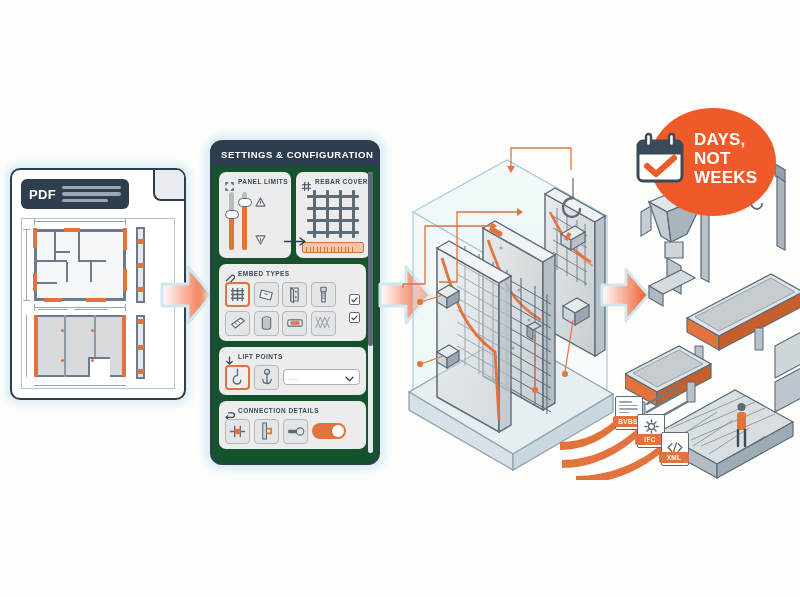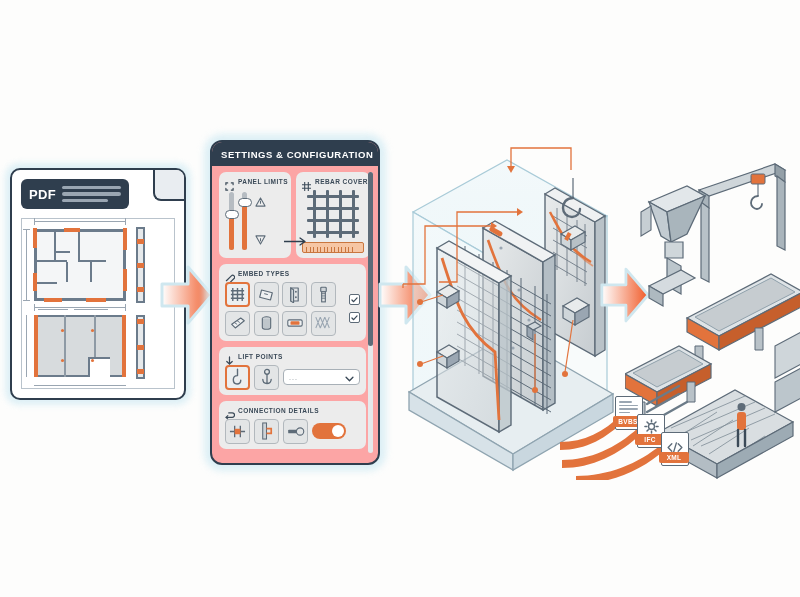--- a/index.html
+++ b/index.html
@@ -76,21 +76,21 @@
   
   .arrow{position:absolute;}
   .arrow svg{display:block;overflow:visible;}
 
   
   #settings-panel{left:210px;top:140px;width:170px;height:325px;}
   .panel-glow{
     position:absolute;inset:-6px;border-radius:18px;background:#d9eef5;filter:blur(3.5px);opacity:.9;
   }
   .panel-body{
-    position:absolute;inset:0;background:#fca5a5;border:2px solid #2f3e4e;border-radius:12px;
+    position:absolute;inset:0;background:#14532d;border:2px solid #2f3e4e;border-radius:12px;
     box-sizing:border-box;overflow:hidden;
   }
   .panel-header{
     height:24px;background:#2f3e4e;display:flex;align-items:center;padding-left:9px;
   }
   .panel-header span{color:#fff;font-size:9.5px;font-weight:bold;letter-spacing:.55px;}
   .panel-scroll{position:absolute;left:0;right:0;top:24px;bottom:0;padding:6px 12px 6px 7px;box-sizing:border-box;}
   .sbar-track{position:absolute;right:5px;top:30px;bottom:10px;width:5px;background:#e6e9eb;border-radius:3px;}
   .sbar-thumb{position:absolute;left:0;top:0;width:5px;height:62%;background:#5d6b78;border-radius:3px;}
 
@@ -739,14 +739,32 @@
     <div style="position:absolute;left:5px;top:7px;">
       <svg width="18" height="11" viewBox="0 0 19 12">
           <path d="M6 2L2 6l4 4M13 2l4 4-4 4M11 1L8 11" fill="none" stroke="#5d6b78" stroke-width="1.5" stroke-linecap="round" stroke-linejoin="round"></path>
         </svg>
     </div>
     <div class="fb-tag">
         <span>XML</span>
       </div>
   </div>
 
+  <div class="abs" id="days-badge">
+    <div class="badge-circle"></div>
+    <div class="badge-cal">
+      <svg width="56" height="56" viewBox="0 0 56 56">
+        <rect x="6" y="9" width="44" height="40" rx="5" fill="#fff" stroke="#3b4a58" stroke-width="3"></rect>
+        <path d="M6 21 H50" stroke="#3b4a58" stroke-width="3"></path>
+        <path d="M6 14a5 5 0 015-5h34a5 5 0 015 5v7H6Z" fill="#3b4a58"></path>
+        <rect x="14" y="2" width="5" height="12" rx="2.5" fill="#fff" stroke="#3b4a58" stroke-width="2.4"></rect>
+        <rect x="37" y="2" width="5" height="12" rx="2.5" fill="#fff" stroke="#3b4a58" stroke-width="2.4"></rect>
+        <path d="M15 34 L24 42 L42 26" fill="none" stroke="#f05a28" stroke-width="6" stroke-linecap="round" stroke-linejoin="round"></path>
+      </svg>
+    </div>
+    <div class="badge-text">
+      <div>DAYS,</div>
+      <div>NOT</div>
+      <div>WEEKS</div>
+    </div>
+  </div>
 
 </div>
 
 </body></html>

